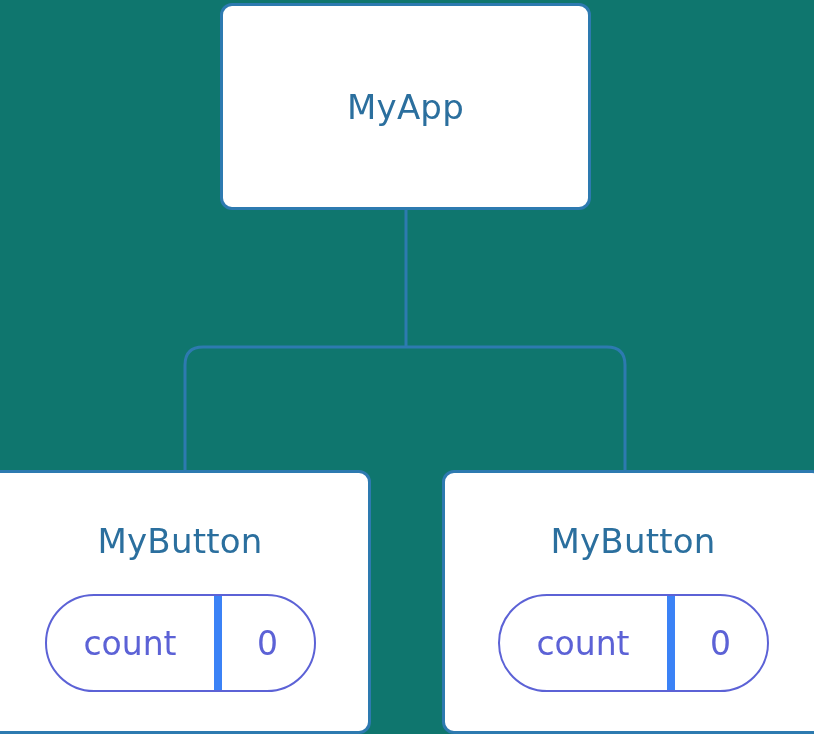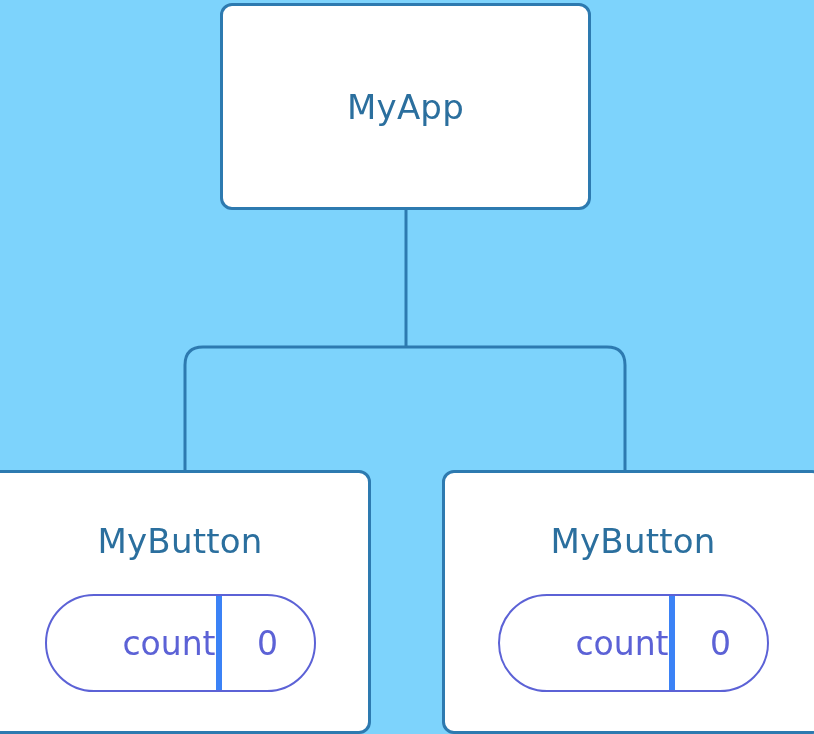--- a/index.html
+++ b/index.html
@@ -4,21 +4,21 @@
 <style>
   html, body {
     margin: 0;
     padding: 0;
     background: #4c6b76;
   }
   #canvas {
     position: relative;
     width: 814px;
     height: 734px;
-    background: #7dd3fc;
+    background: #0f766e;
     overflow: hidden;
     font-family: "DejaVu Sans", "Liberation Sans", sans-serif;
   }
   
   #connectors {
     position: absolute;
     left: 0;
     top: 0;
     width: 814px;
     height: 734px;
@@ -69,22 +69,22 @@
     border-radius: 49px;
     box-sizing: border-box;
     display: flex;
     align-items: stretch;
     background: #ffffff;
   }
   .pill-key {
     width: 175px;
     display: flex;
     align-items: center;
-    justify-content: flex-end;
-    border-right: 6px solid #3b82f6;
+    justify-content: center;
+    border-right: 8px solid #3b82f6;
     box-sizing: border-box;
   }
   .pill-val {
     width: 92px;
     display: flex;
     align-items: center;
     justify-content: center;
     box-sizing: border-box;
   }
   .pill-text {

